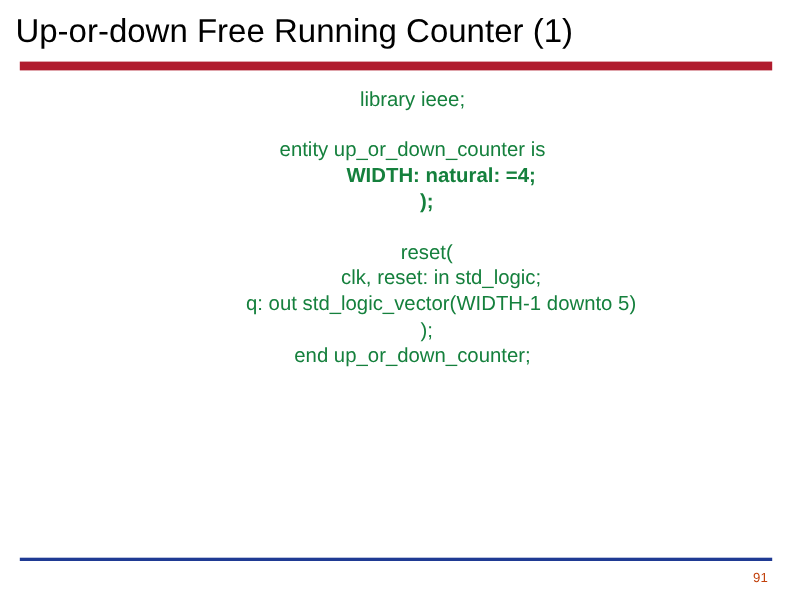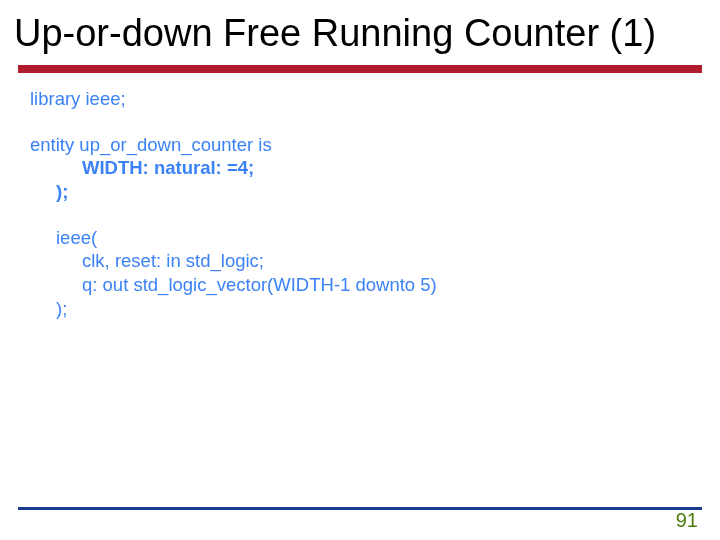--- a/index.html
+++ b/index.html
@@ -5,76 +5,78 @@
   * { margin: 0; padding: 0; box-sizing: border-box; }
   body {
     width: 720px;
     height: 540px;
     background: #ffffff;
     font-family: Arial, Helvetica, sans-serif;
     position: relative;
     overflow: hidden;
   }
   .title {
-    font-size: 38px;
+    font-size: 30px;
     font-weight: 400;
     color: #000000;
     padding: 12px 0 0 14px;
     letter-spacing: 0px;
   }
   .redbar {
     height: 8px;
     background: #b01c2e;
     margin: 10px 18px 0 18px;
   }
   .content {
     padding: 14px 0 0 30px;
     font-size: 18.5px;
     line-height: 1.28;
-    color: #3b82f6;
+    color: #15803d;
+    text-align: center;
   }
   .block { margin-bottom: 22px; }
   .bold { font-weight: 700; }
   .ind1 { padding-left: 26px; }
   .ind2 { padding-left: 52px; }
   .bluebar {
     position: absolute;
     left: 18px;
     right: 18px;
     bottom: 30px;
     height: 3px;
     background: #1f3a93;
   }
   .pagenum {
     position: absolute;
     right: 22px;
     bottom: 8px;
-    font-size: 20px;
-    color: #4d7c0f;
+    font-size: 12px;
+    color: #c2410c;
   }
 </style>
 </head>
 <body>
 
 <div class="title">Up-or-down Free Running Counter (1)</div>
 <div class="redbar"></div>
 
 <div class="content">
   <div class="block">
     <div>library ieee;</div>
   </div>
 
   <div class="block">
     <div>entity up_or_down_counter is</div>
     <div class="ind2 bold">WIDTH: natural: =4;</div>
     <div class="ind1 bold">);</div>
   </div>
 
   <div class="block">
-    <div class="ind1">ieee(</div>
+    <div class="ind1">reset(</div>
     <div class="ind2">clk, reset: in std_logic;</div>
     <div class="ind2">q: out std_logic_vector(WIDTH-1 downto 5)</div>
     <div class="ind1">);</div>
+    <div>end up_or_down_counter;</div>
   </div>
 </div>
 
 <div class="bluebar"></div>
 <div class="pagenum">91</div>
 
 </body></html>

